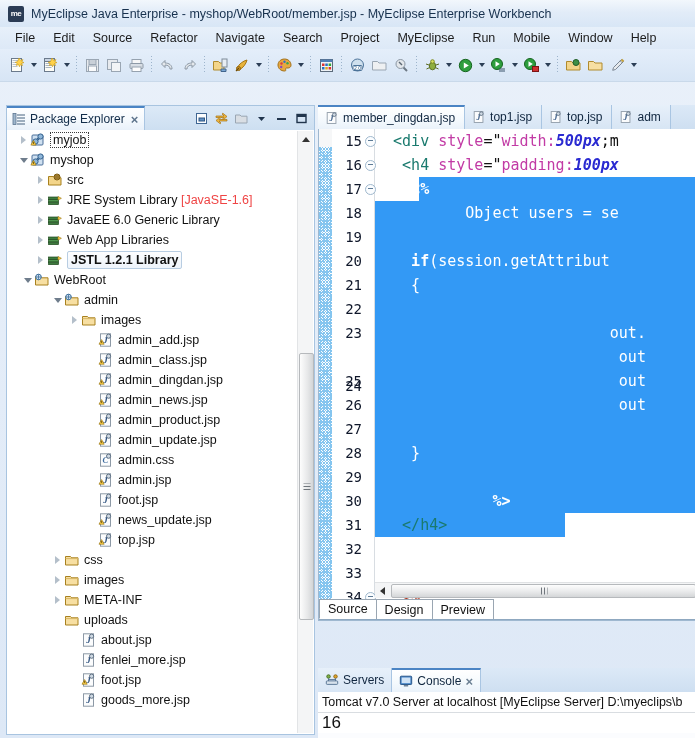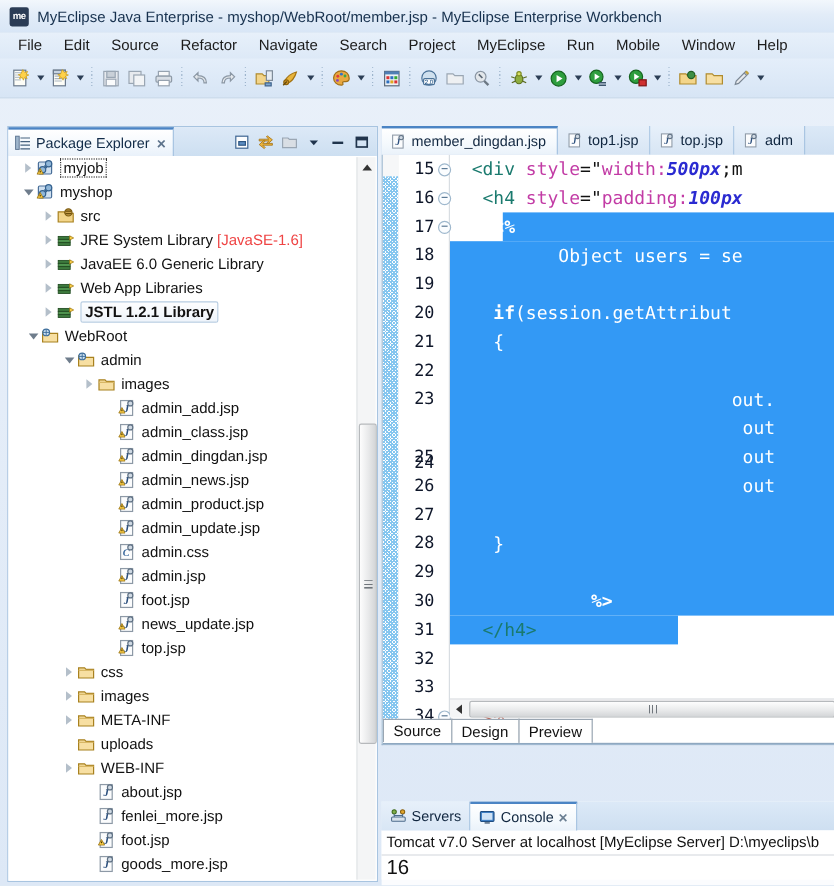--- a/index.html
+++ b/index.html
@@ -890,30 +890,20 @@
             </svg></span>
           <span><span class="tlabel">META-INF</span></span>
         </div>
         <div class="tnode" style="padding-left: 44px;">
           <span class="twist"></span>
           <span class="ticon"><svg width="16" height="16" viewBox="0 0 16 16">
               <path d="M1.5 4.5h5l1.2 1.3H14V13H1.5z" fill="#f7dfa2" stroke="#a8811f"></path>
               <path d="M1.5 6.6h12.5" stroke="#d8b765"></path>
             </svg></span>
           <span><span class="tlabel">uploads</span></span>
-        </div>
-        <div class="tnode" style="padding-left: 44px;">
-          <span class="twist">
-            <span class="tri-right-hollow"></span>
-          </span>
-          <span class="ticon"><svg width="16" height="16" viewBox="0 0 16 16">
-              <path d="M1.5 4.5h5l1.2 1.3H14V13H1.5z" fill="#f7dfa2" stroke="#a8811f"></path>
-              <path d="M1.5 6.6h12.5" stroke="#d8b765"></path>
-            </svg></span>
-          <span><span class="tlabel">WEB-INF</span></span>
         </div>
         <div class="tnode" style="padding-left: 61px;">
           <span class="twist"></span>
           <span class="ticon"><svg width="16" height="16" viewBox="0 0 16 16">
               <rect x="2.5" y="1.8" width="10" height="12.4" fill="#fbfcfd" stroke="#8d99a6"></rect>
               <text x="5.2" y="11" font-size="9" font-style="italic" font-weight="bold" fill="#2b4f7d" font-family="Liberation Serif, serif">J</text>
               <circle cx="10.6" cy="4.2" r="2.1" fill="#cfd9e3" stroke="#5f7184"></circle>
             </svg></span>
           <span><span class="tlabel">about.jsp</span></span>
         </div>

